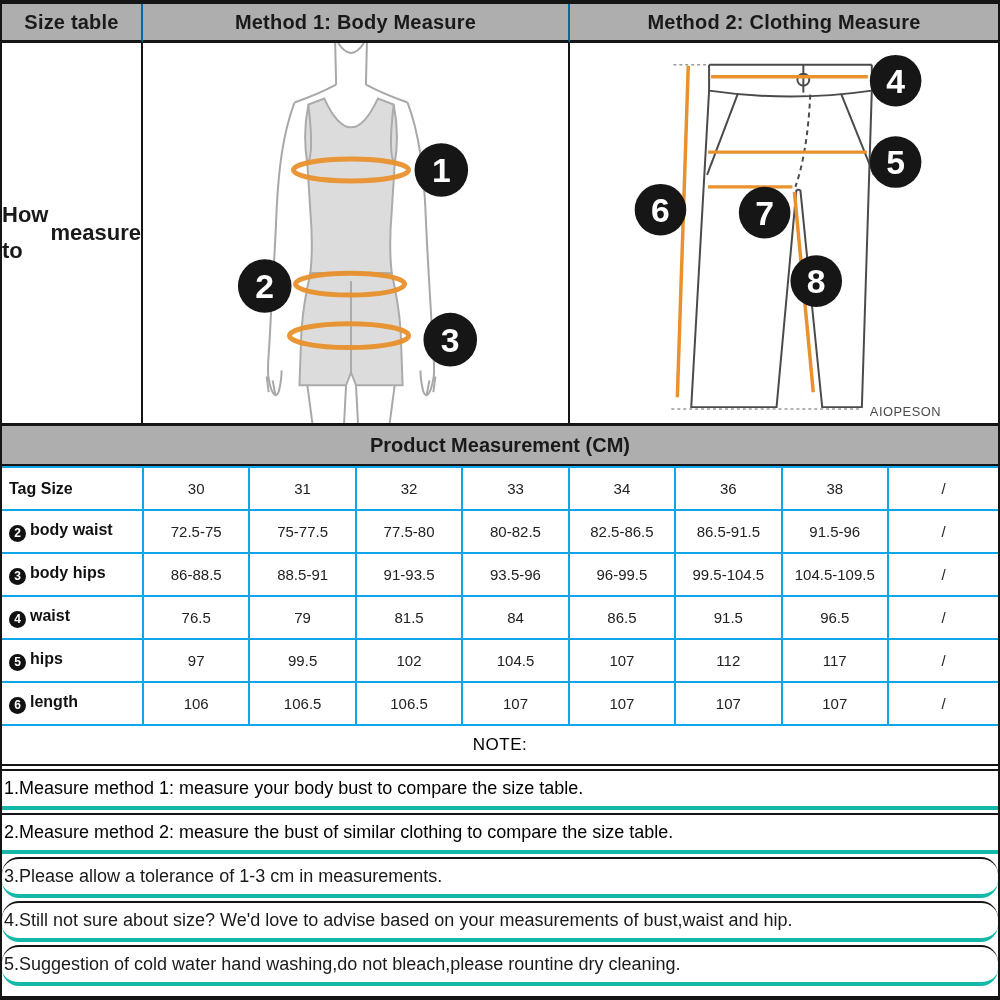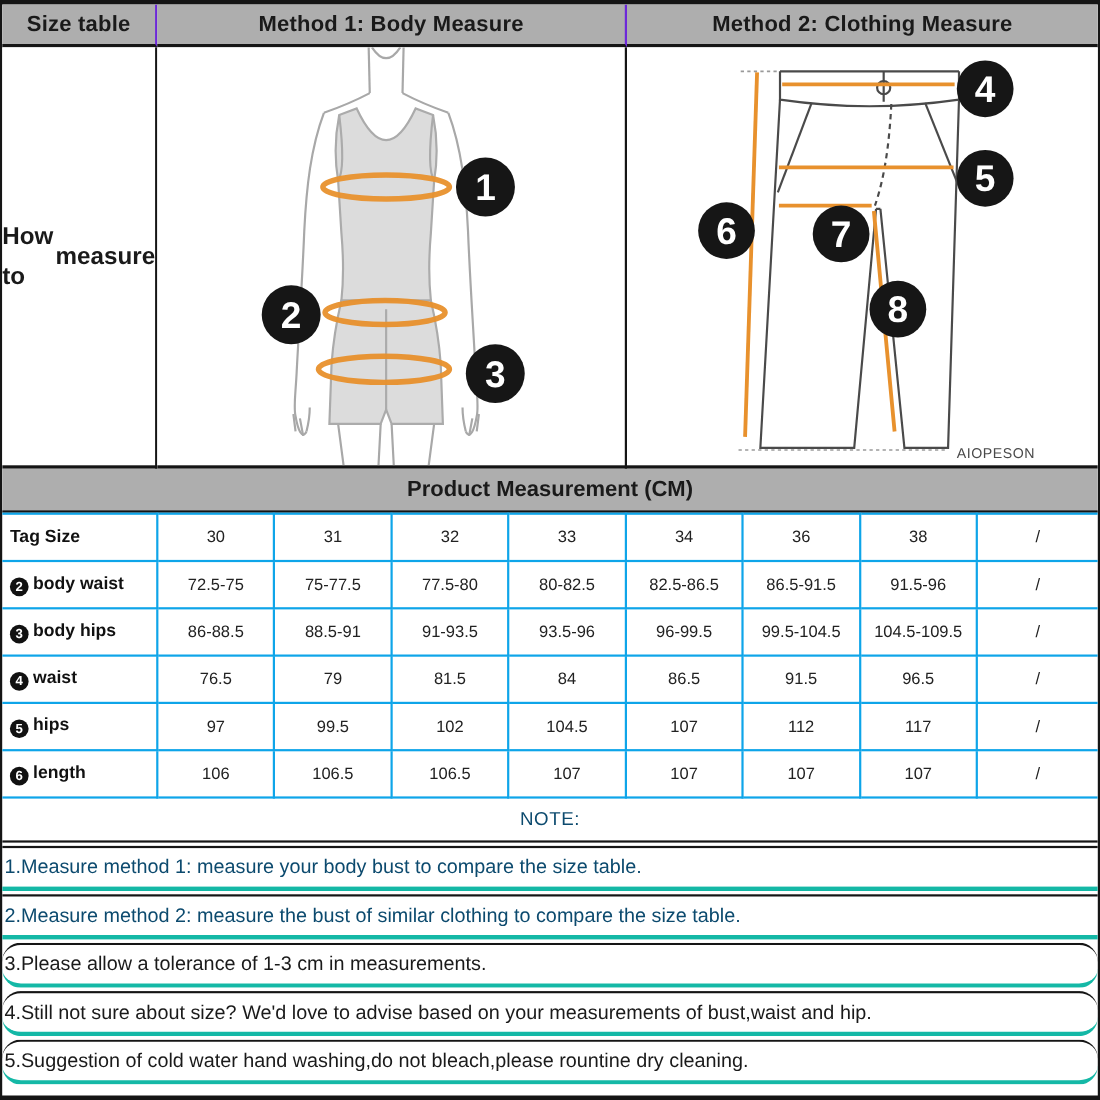--- a/index.html
+++ b/index.html
@@ -16,21 +16,21 @@
   }
 
   
   .top-grid {
     display: grid;
     grid-template-columns: 141px 427px 1fr;
     grid-template-rows: 39px 383px;
   }
   .hdr-cell {
     background: #aeaeae;
-    border-right: 2px solid #6d28d9;
+    border-right: 2px solid #0369a1;
     border-bottom: 3px solid #151515;
     display: flex; align-items: center; justify-content: center;
     font-weight: bold; font-size: 20px; letter-spacing: 0.2px;
   }
   .hdr-cell.last { border-right: none; }
   .diag-cell {
     position: relative;
     border-right: 2px solid #151515;
     border-bottom: 3px solid #151515;
     background: #fff;
@@ -88,21 +88,21 @@
   }
   .note-row {
     margin-top: 3px;
     border-top: 2px solid #151515;
     border-bottom: 4px solid #14b8a6;
     height: 41px;
     display: flex; align-items: center;
     padding-left: 2px;
     font-size: 18px;
   }
-  .red { color: #0c4a6e; }
+  .red { color: #000000; }
   .blk { color: #1a1a1a; border-radius: 17px; }
 
   
   .marker-num { fill: #fff; font-weight: bold; font-size: 34px; font-family: "Liberation Sans", sans-serif; }
   .brand-txt { fill: #4a4a4a; font-size: 13px; letter-spacing: 0.5px; font-family: "Liberation Sans", sans-serif; }
 </style>
 </head>
 <body>
 
 <div class="sheet">

